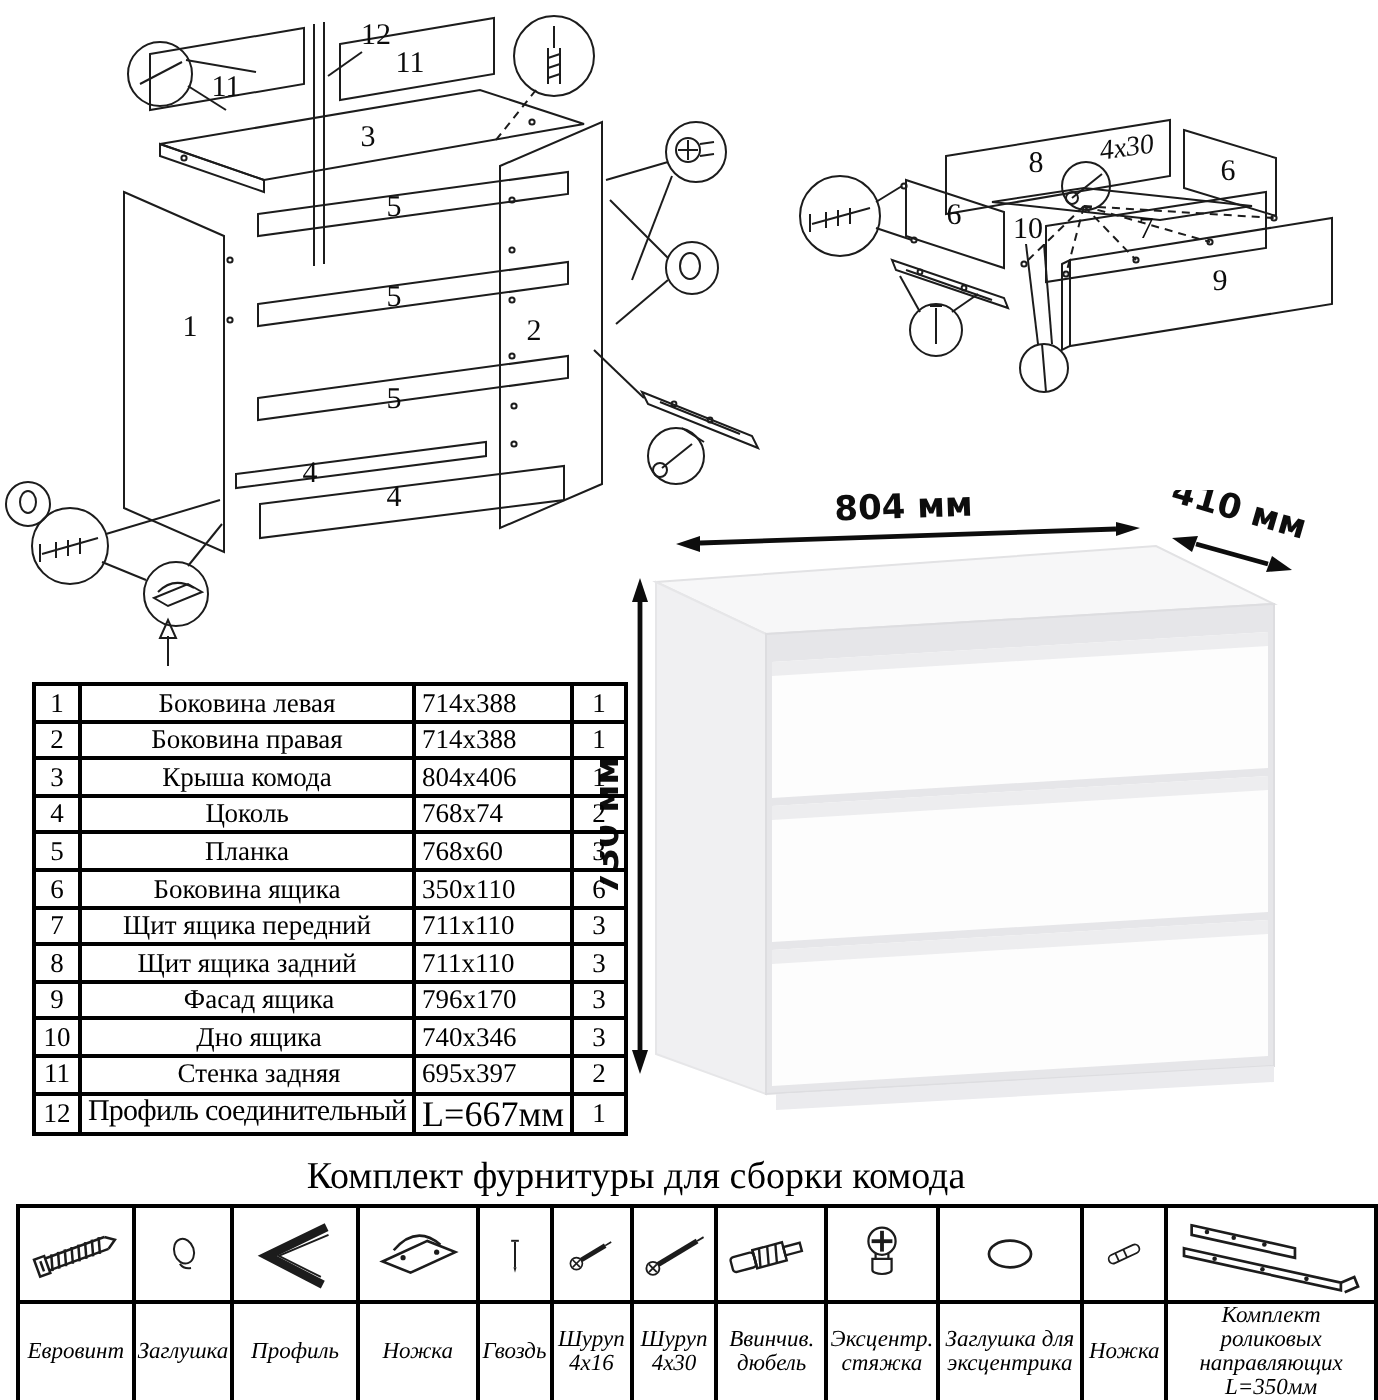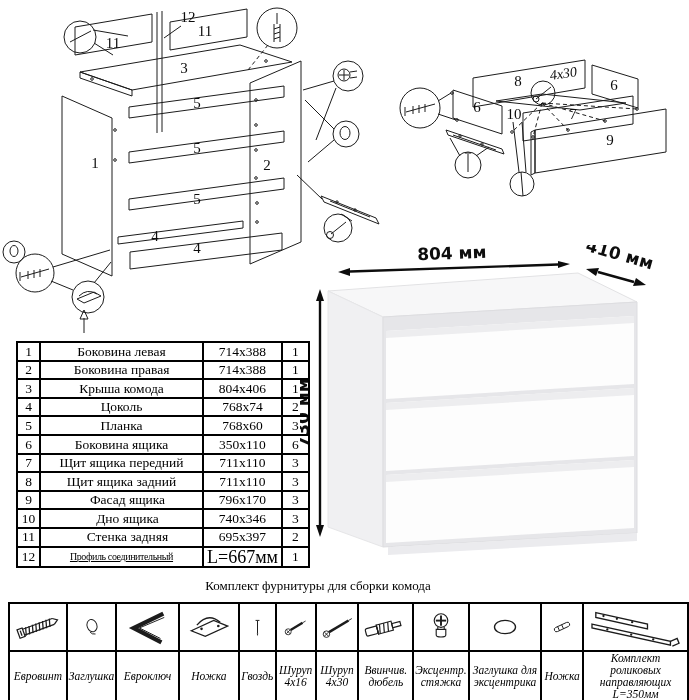--- a/index.html
+++ b/index.html
@@ -17,30 +17,30 @@
   svg text.lbl{font-family:"Liberation Serif",serif;font-size:15px;fill:#0c0c0c;
                stroke:none;text-anchor:middle;}
   svg text.lbl-it{font-style:italic;font-size:14px;}
 
   
   #parts-table{position:absolute;left:16px;top:341px;border-collapse:collapse;table-layout:fixed;}
   #parts-table td{border:2px solid #000;height:16.6px;padding:0 3px;font-size:13.5px;
                   line-height:1;white-space:nowrap;overflow:hidden;}
   #parts-table .c-num{width:21px;text-align:center;padding:0;}
   #parts-table .c-name{width:143px;text-align:center;}
-  #parts-table .c-size{width:63px;text-align:center;}
+  #parts-table .c-size{width:63px;}
   #parts-table .c-qty{width:25px;text-align:center;padding:0;}
   #parts-table tr.ind-2 .c-name{}
   #parts-table tr.ind-1 .c-name{padding-left:15px;}
-  #parts-table tr.small .c-name{font-size:10px;letter-spacing:-0.4px;text-decoration:underline;}
+  #parts-table tr.small .c-name{font-size:15px;letter-spacing:-0.4px;}
   #parts-table tr.small .c-size{font-size:18px;}
 
   
   #hw-title{position:absolute;left:0;top:578px;width:636px;text-align:center;
-            font-size:13px;color:#000;}
+            font-size:19px;color:#000;}
   #hw-table{position:absolute;left:8px;top:602px;border-collapse:collapse;table-layout:fixed;}
   #hw-table td{border:2px solid #000;text-align:center;vertical-align:middle;padding:0;font-style:italic;}
   #hw-table tr.hw-icons td{height:46px;}
   #hw-table tr.hw-labels td{height:31px;font-size:11.5px;line-height:1.05;padding:0 1px;}
   .ic{display:block;margin:0 auto;}
   .ic line,.ic polyline,.ic polygon,.ic rect,.ic path,.ic circle,.ic ellipse
     {stroke:#1c1c1c;fill:none;stroke-width:1.4;}
   .ic .fill{fill:#1c1c1c;stroke:none;}
 
   
@@ -514,21 +514,21 @@
             <path d="M86,38 l7,-3 l2,5 l-7,3"></path>
             <circle class="fill" cx="20" cy="25.5" r="1.2"></circle>
               <circle class="fill" cx="45" cy="31" r="1.2"></circle>
             <circle class="fill" cx="68" cy="36" r="1.2"></circle>
             </svg>
           </td>
       </tr>
       <tr class="hw-labels">
         <td>Евровинт</td>
         <td>Заглушка</td>
-        <td>Евроключ</td>
+        <td>Профиль</td>
         <td>Ножка</td>
         <td>Гвоздь</td>
         <td>Шуруп 4x16</td>
         <td>Шуруп 4x30</td>
         <td>Ввинчив. дюбель</td>
         <td>Эксцентр. стяжка</td>
         <td>Заглушка для эксцентрика</td>
         <td>Ножка</td>
         <td>Комплект роликовых направляющих L=350мм</td>
       </tr>

